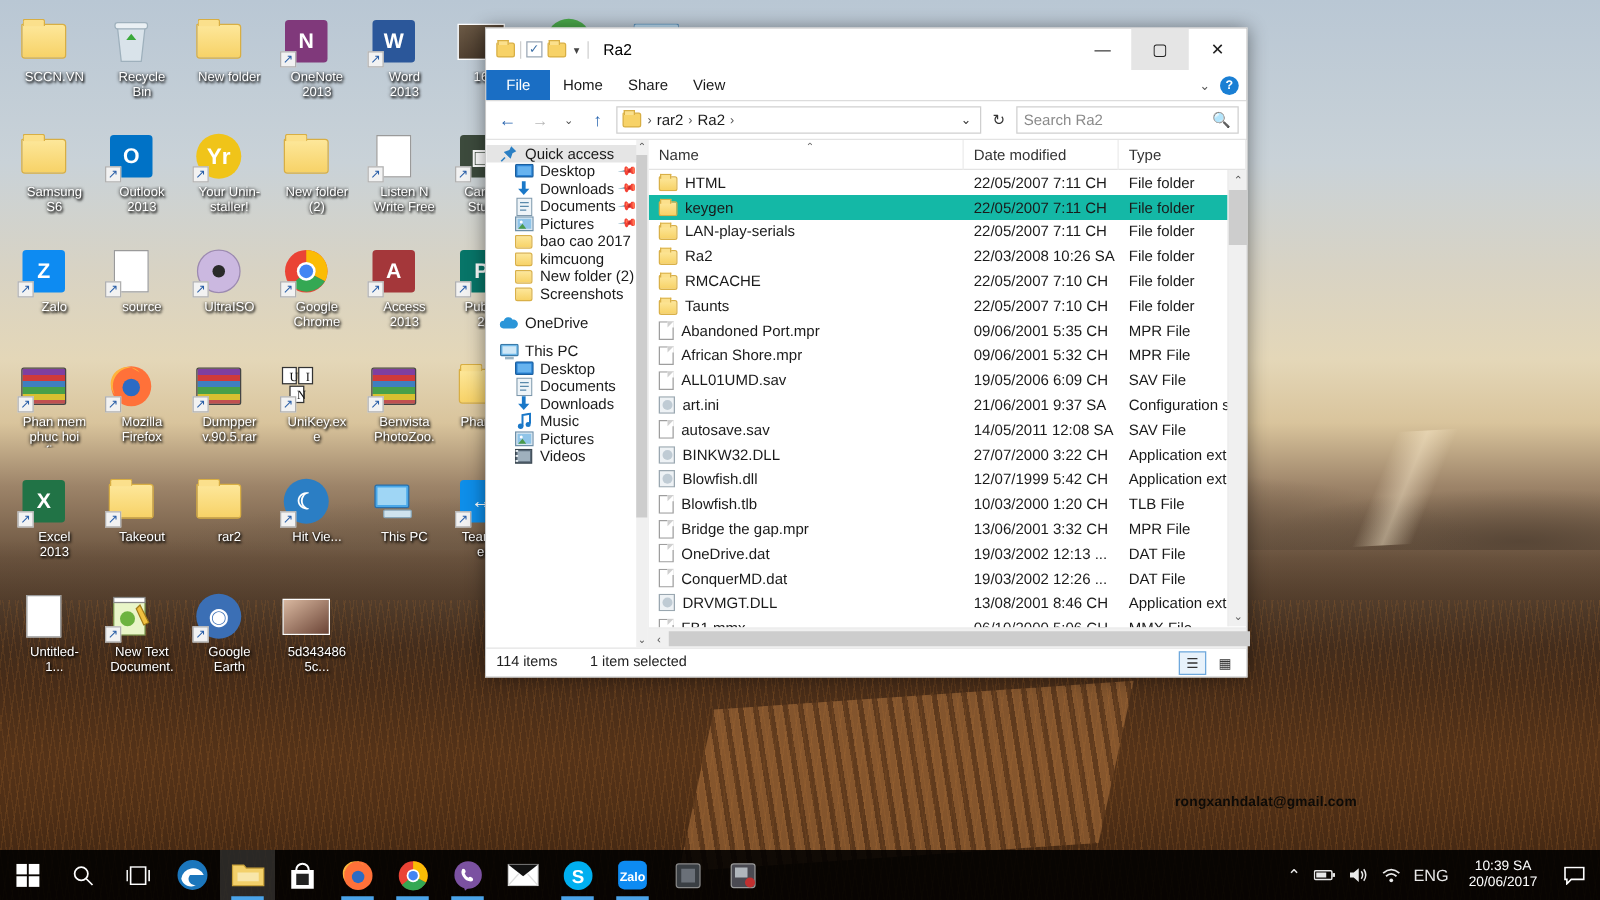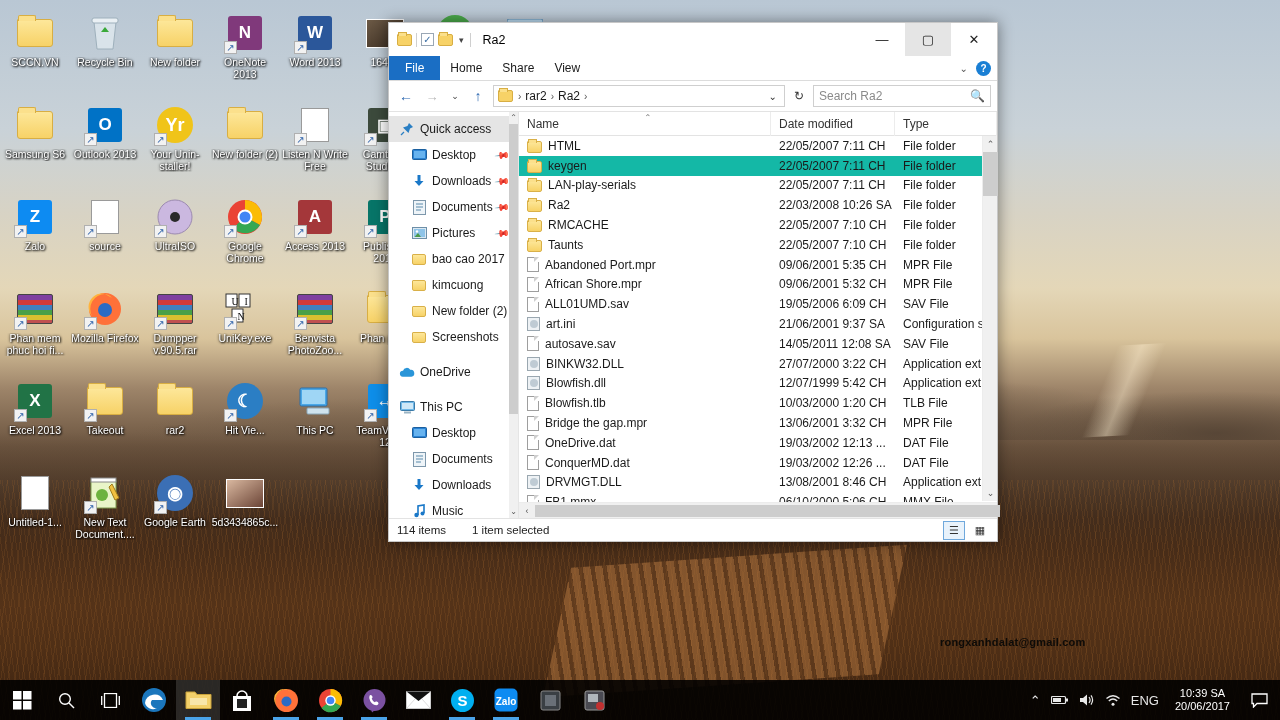--- a/index.html
+++ b/index.html
@@ -99,20 +99,21 @@
     margin-top: 3px;
     font-size: 10.5px;
     line-height: 11.5px;
     color: #fff;
     text-align: center;
     text-shadow: 0 0 3px #000, 1px 1px 2px #000;
     width: 68px;
     word-wrap: break-word;
     max-height: 25px;
     overflow: hidden;
+    padding-left: 17px;
   }
   .shortcut-arrow {
     position: absolute; left: 0; bottom: 0;
     width: 13px; height: 13px;
     background: #f2f2f2;
     border: 1px solid #b0b0b0;
     font-size: 10px; line-height: 11px; color: #2a5fa8;
     text-align: center;
   }
   
@@ -226,21 +227,21 @@
   .body-area { flex: 1; display: flex; min-height: 0; border-top: 1px solid #e3e3e3; }
 
   
   .navpane {
     width: 130px; flex: none; background: #fff;
     border-right: 1px solid #e5e5e5;
     overflow: hidden; position: relative;
     padding-top: 4px;
   }
   .nav-item {
-    height: 26px; display: flex; align-items: center; gap: 5px;
+    height: 14px; display: flex; align-items: center; gap: 5px;
     font-size: 12px; color: #1a1a1a; padding-left: 10px; position: relative;
   }
   .nav-item.sel { background: #e5e5e5; }
   .nav-item.lvl1 { padding-left: 22px; }
   .nav-item .ni { width: 16px; height: 16px; display:flex; align-items:center; justify-content:center; flex:none; }
   .nav-item .pin { position: absolute; right: 10px; font-size: 10px; color: #8a8a8a; transform: rotate(40deg); }
   .nav-item .nlbl { white-space: nowrap; overflow: hidden; }
   .navscroll {
     position: absolute; right: 0; top: 0; width: 9px; height: 100%;
     background: #f0f0f0;

